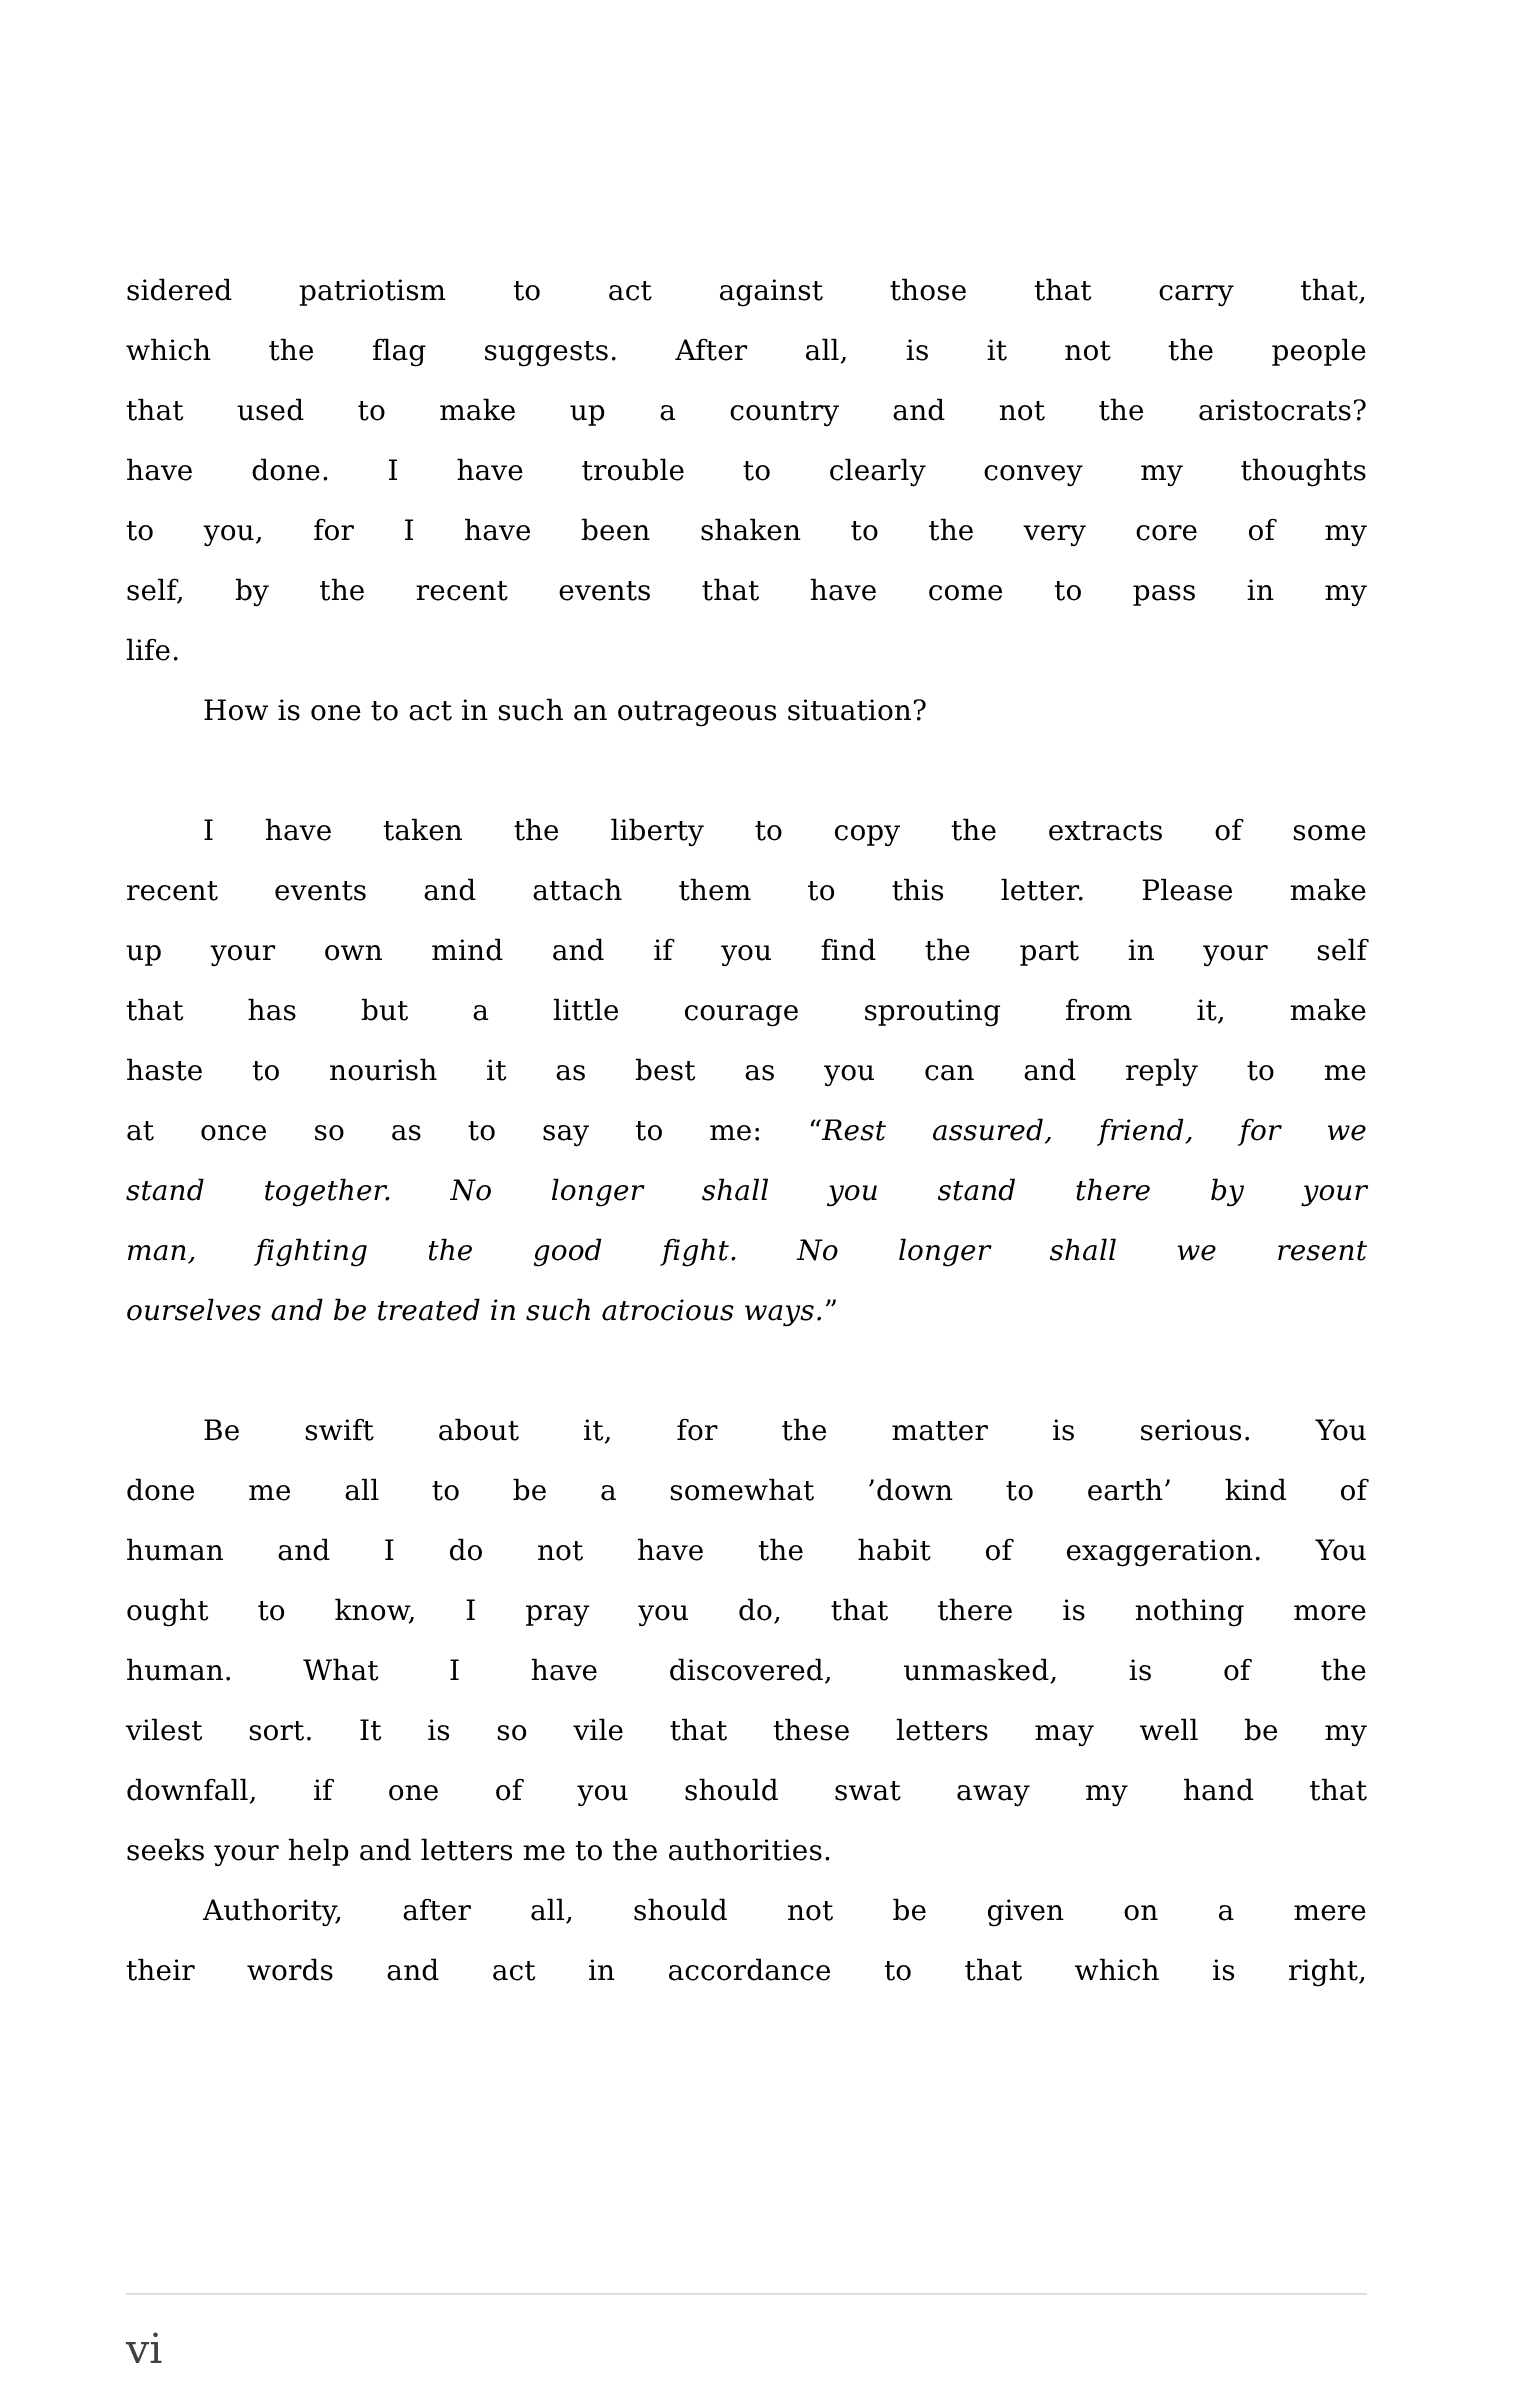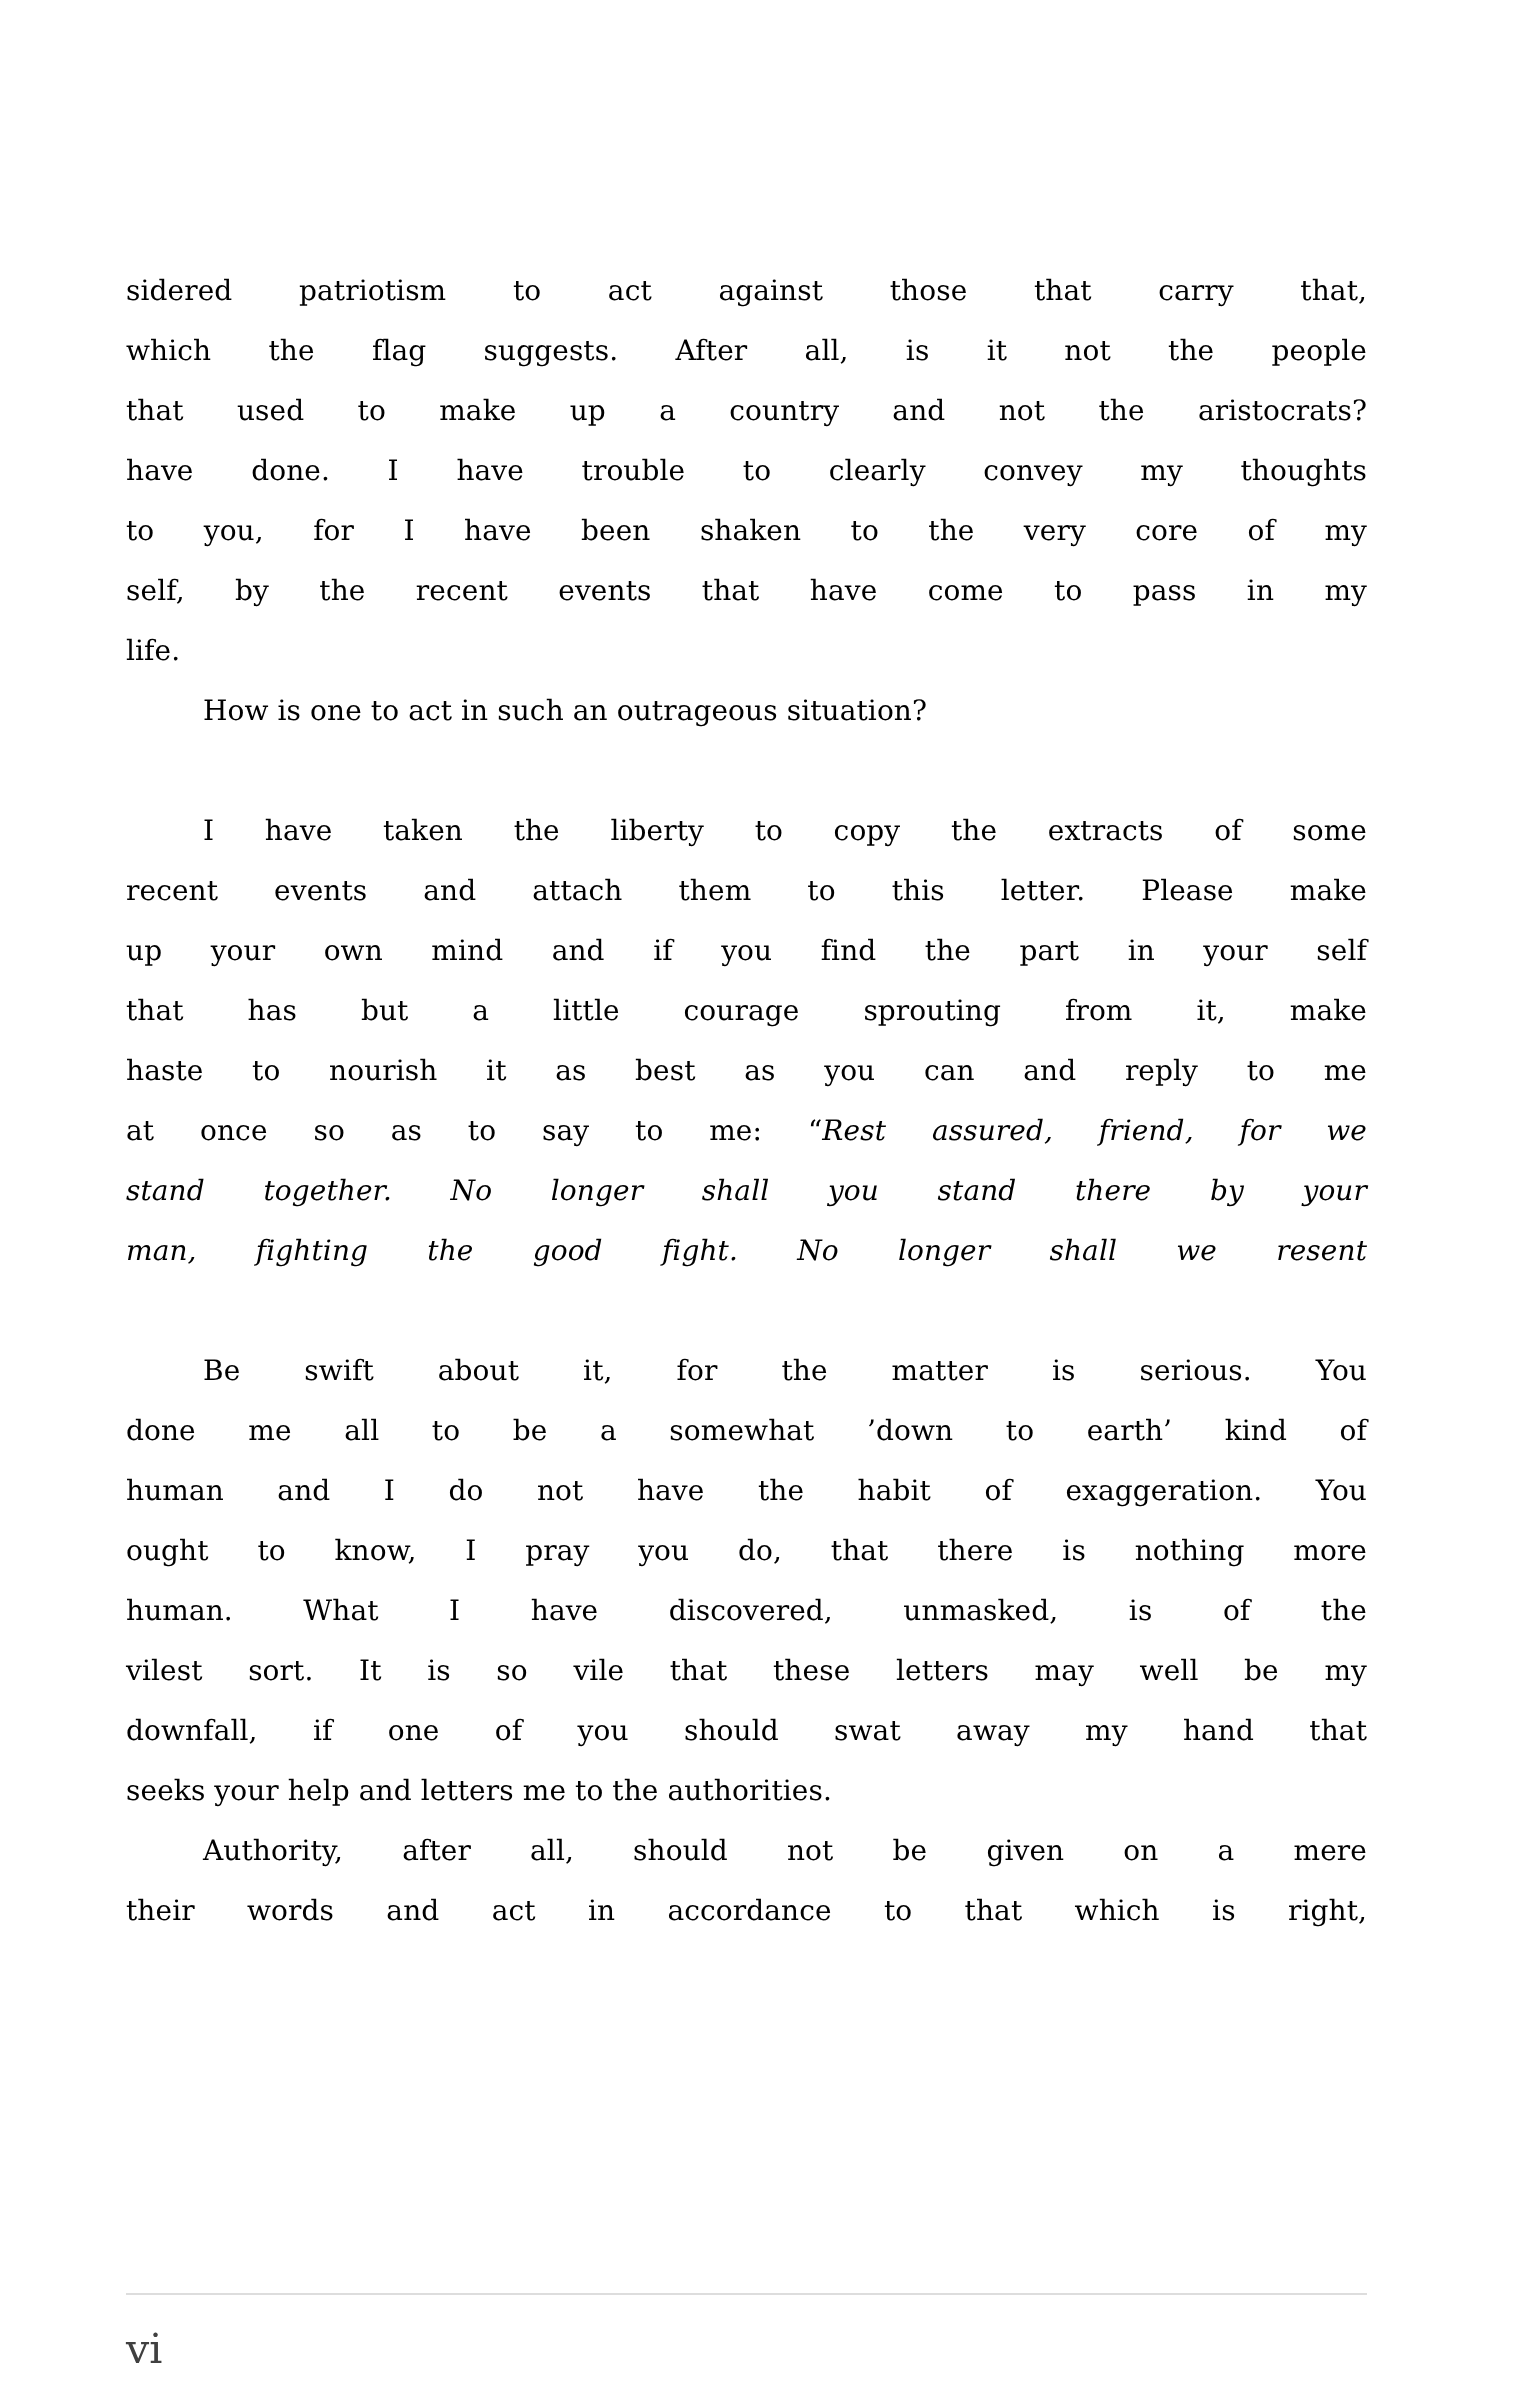--- a/index.html
+++ b/index.html
@@ -88,20 +88,21 @@
 
   <div>
     <span class="line indent">I have taken the liberty to copy the extracts of some</span>
     <span class="line">recent events and attach them to this letter.  Please make</span>
     <span class="line">up your own mind and if you find the part in your self</span>
     <span class="line">that has but a little courage sprouting from it, make</span>
     <span class="line">haste to nourish it as best as you can and reply to me</span>
     <span class="line"><span>at once so as to say to me: “</span><span class="italic">Rest assured, friend, for we</span></span>
     <span class="line italic">stand together.  No longer shall you stand there by your</span>
     <span class="line italic">man, fighting the good fight.  No longer shall we resent</span>
+    <span class="line last"><span class="italic">ourselves and be treated in such atrocious ways.</span><span>”</span></span>
   </div>
 
   <span class="gap"></span>
 
   <div>
     <span class="line indent">Be swift about it, for the matter is serious.  You</span>
     <span class="line">done me all to be a somewhat ’down to earth’ kind of</span>
     <span class="line">human and I do not have the habit of exaggeration.  You</span>
     <span class="line">ought to know, I pray you do, that there is nothing more</span>
     <span class="line">human.  What I have discovered, unmasked, is of the</span>

